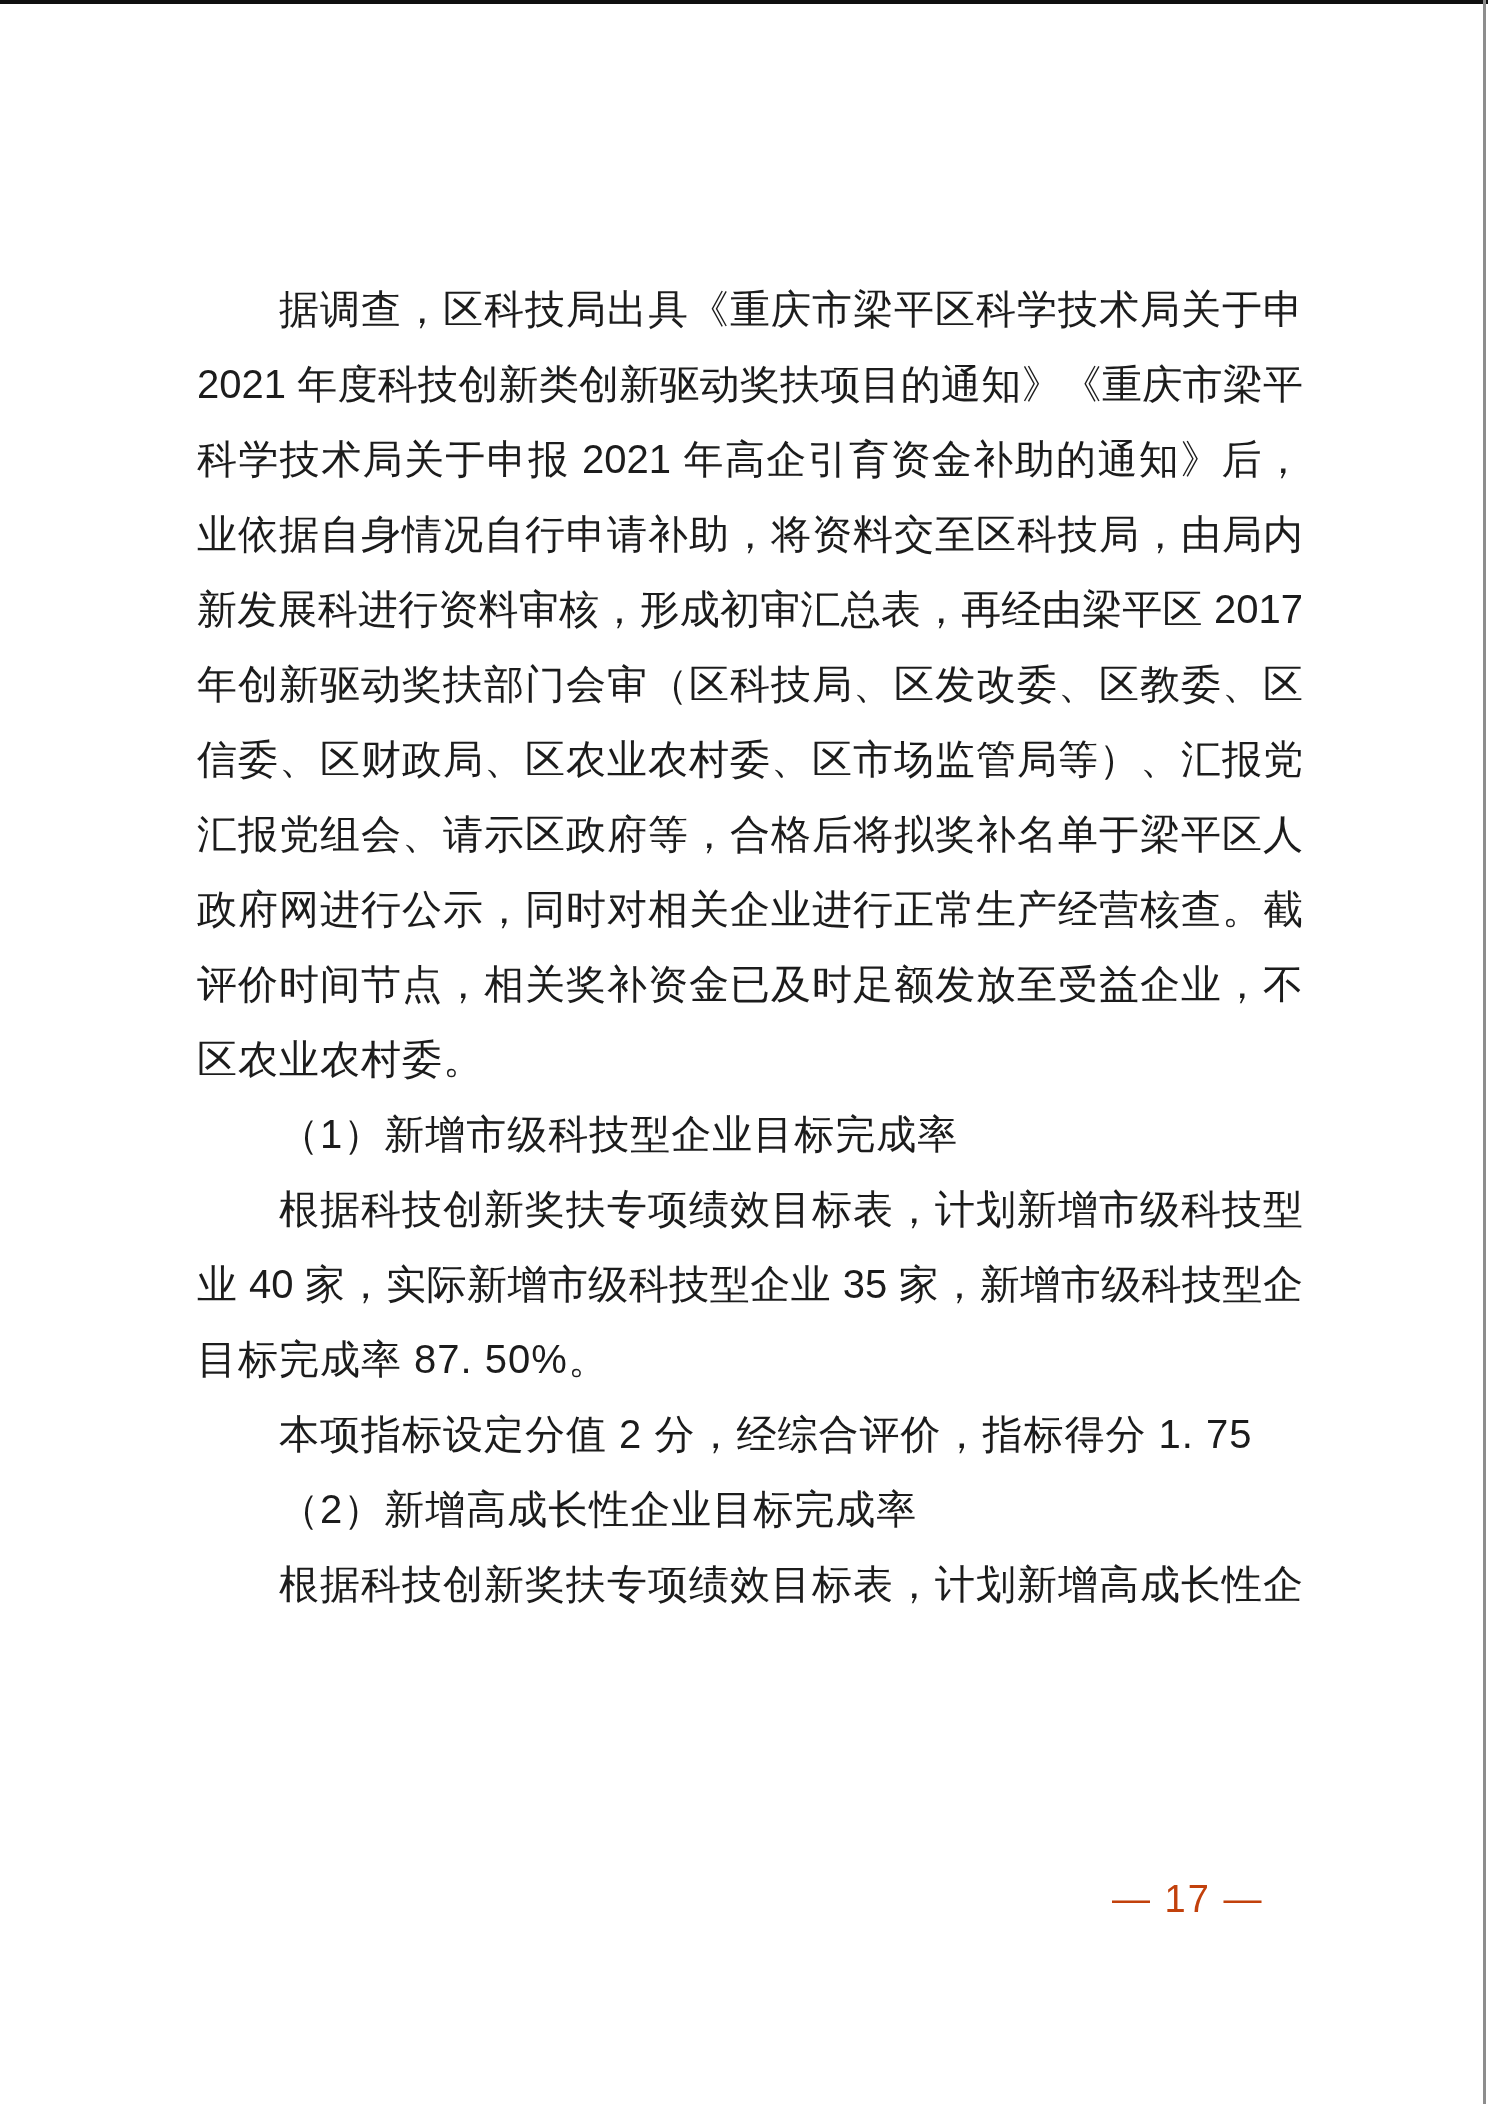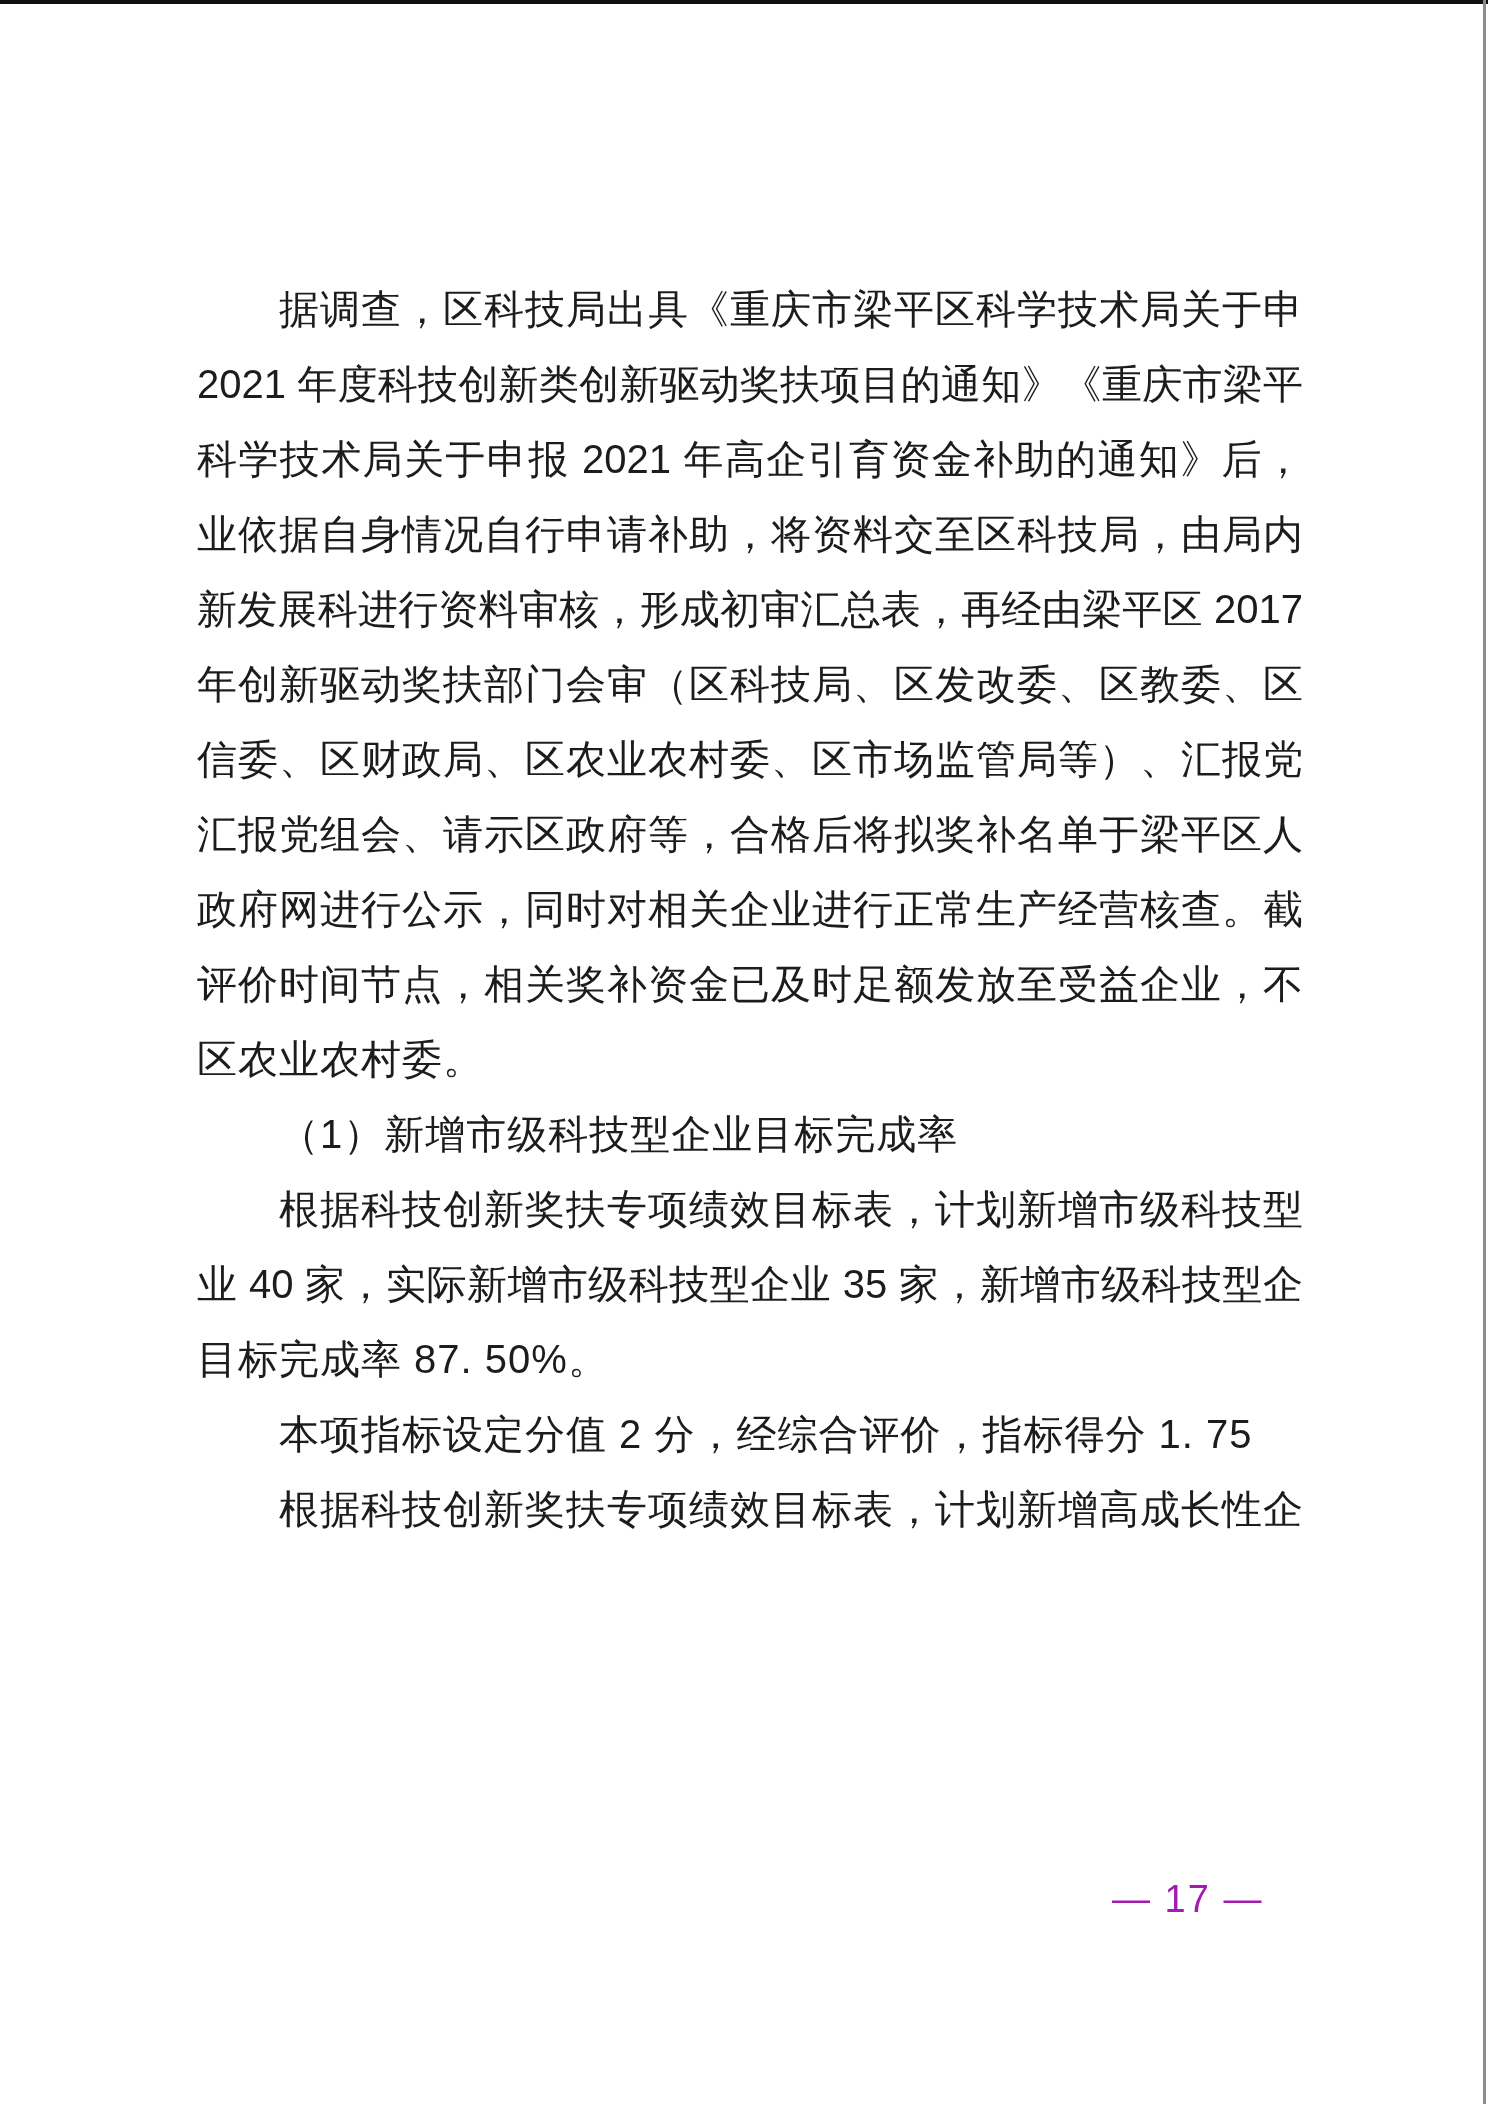--- a/index.html
+++ b/index.html
@@ -51,21 +51,21 @@
     text-align-last: left;
     letter-spacing: 1px;
   }
   .page-number {
     position: absolute;
     left: 1112px;
     top: 1876px;
     font-family: "Liberation Sans", sans-serif;
     font-size: 38px;
     line-height: 46px;
-    color: #a21caf;
+    color: #c2410c;
     letter-spacing: 2px;
     white-space: pre;
     text-align: right;
   }
 </style>
 </head>
 <body>
 
 <div class="scan-top-edge"></div>
 <div class="scan-right-edge"></div>
@@ -80,16 +80,17 @@
   <div class="line">信委、区财政局、区农业农村委、区市场监管局等）、汇报党工委、</div>
   <div class="line">汇报党组会、请示区政府等，合格后将拟奖补名单于梁平区人民</div>
   <div class="line">政府网进行公示，同时对相关企业进行正常生产经营核查。截至</div>
   <div class="line">评价时间节点，相关奖补资金已及时足额发放至受益企业，不存</div>
   <div class="line last">区农业农村委。</div>
   <div class="line last indent">（1）新增市级科技型企业目标完成率</div>
   <div class="line indent">根据科技创新奖扶专项绩效目标表，计划新增市级科技型企</div>
   <div class="line">业 40 家，实际新增市级科技型企业 35 家，新增市级科技型企业</div>
   <div class="line last">目标完成率 87. 50%。</div>
   <div class="line last indent">本项指标设定分值 2 分，经综合评价，指标得分 1. 75 分。</div>
+  <div class="line last indent">（2）新增高成长性企业目标完成率</div>
   <div class="line indent">根据科技创新奖扶专项绩效目标表，计划新增高成长性企业</div>
 </div>
 
 <div class="page-number">— 17 —</div>
 
 </body></html>

